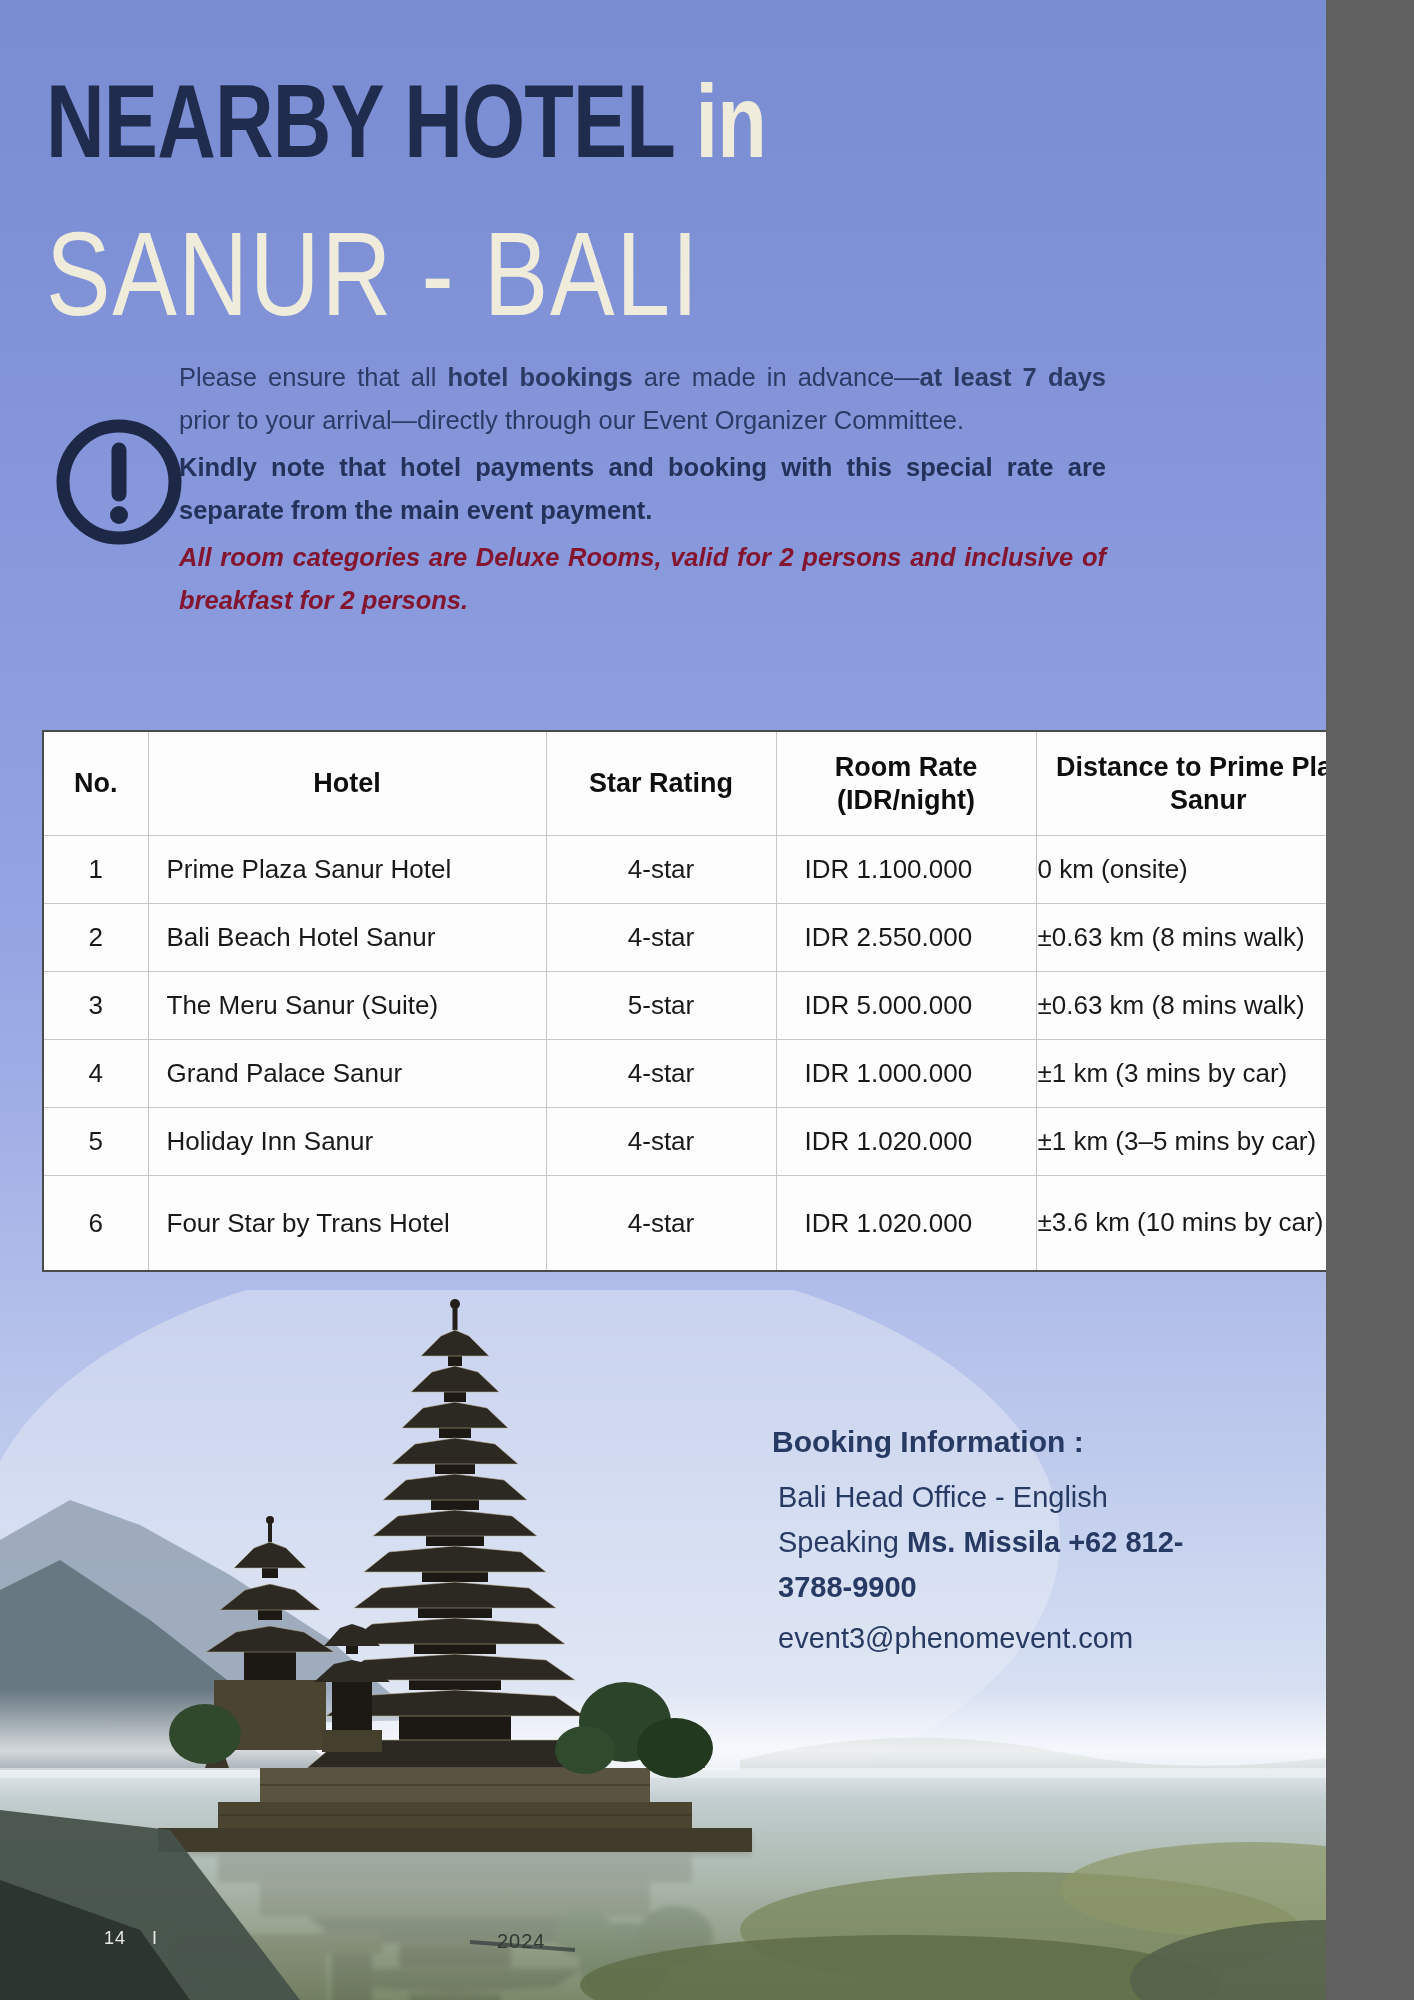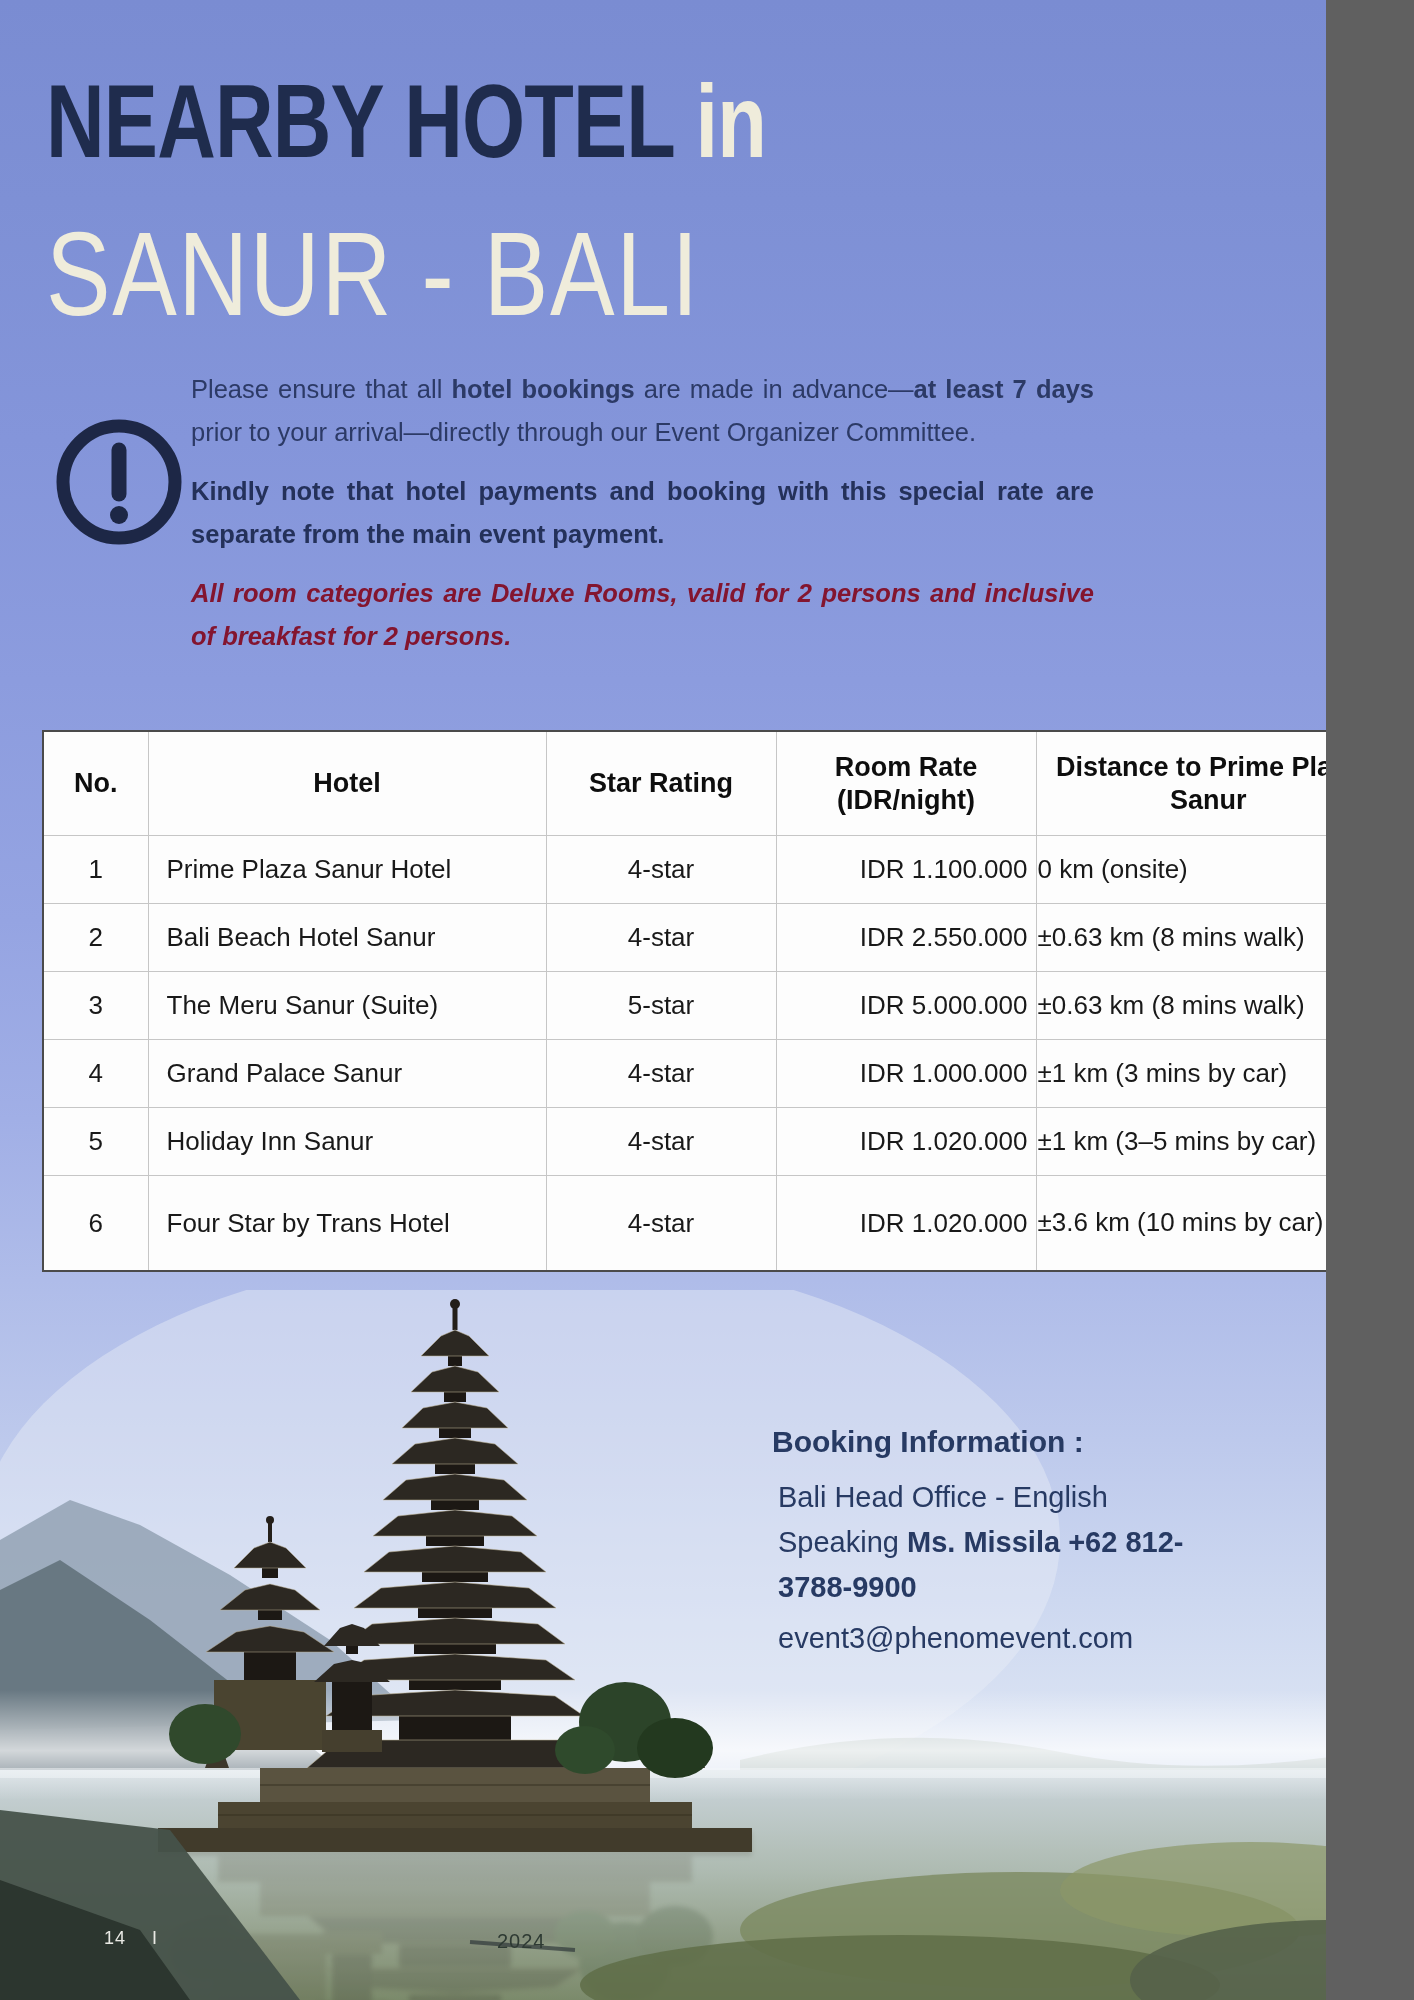--- a/index.html
+++ b/index.html
@@ -24,21 +24,21 @@
     font-size:118px; font-weight:normal; letter-spacing:2px;
     color:#efecdb; transform:scaleX(0.82); transform-origin:left top;
   }
 
   
   .alert-wrap { position:absolute; left:52px; top:412px; width:134px; height:140px; }
   .notice-text {
     position:absolute; left:175px; top:352px; width:935px;
     color:#2c3a66; font-size:25.5px; line-height:43px; text-align:justify;
   }
-  .notice-text p { margin:16px; }
+  .notice-text p { margin:4px; }
   .notice-text .p2 { font-weight:bold; color:#24315a; }
   .notice-text .p3 { font-weight:bold; font-style:italic; color:#83152f; }
 
   
   .hotel-table {
     position:absolute; left:42px; top:730px; width:1338px;
     border-collapse:collapse; table-layout:fixed;
     background:#fdfdfd; border:2px solid #4b4b4b;
     color:#191919;
   }
@@ -50,21 +50,21 @@
   .hotel-table td { font-size:26px; height:67px; padding:0 8px; }
   .hotel-table tr.r-last td { height:94px; }
   .col-no   { width:105px; }
   .col-hotel{ width:398px; }
   .col-star { width:230px; }
   .col-rate { width:260px; }
   .col-dist { width:345px; }
   td.c-no   { text-align:center; }
   td.c-hotel{ text-align:left; padding-left:18px; }
   td.c-star { text-align:center; }
-  td.c-rate { text-align:right; padding-left:10px; }
+  td.c-rate { text-align:left; padding-left:28px; }
   td.c-dist { text-align:left; padding-left:1px; padding-right:34px; line-height:1.35; }
 
   
   .photo-svg { position:absolute; left:0; top:1290px; width:1414px; height:710px; }
 
   
   .booking { position:absolute; left:772px; top:1425px; width:448px; color:#273a63; }
   .booking .bk-head { font-size:30px; font-weight:bold; margin:0 0 16px 0; }
   .booking p { margin:6px; font-size:29px; line-height:45px; }
   .booking b { font-weight:bold; }

